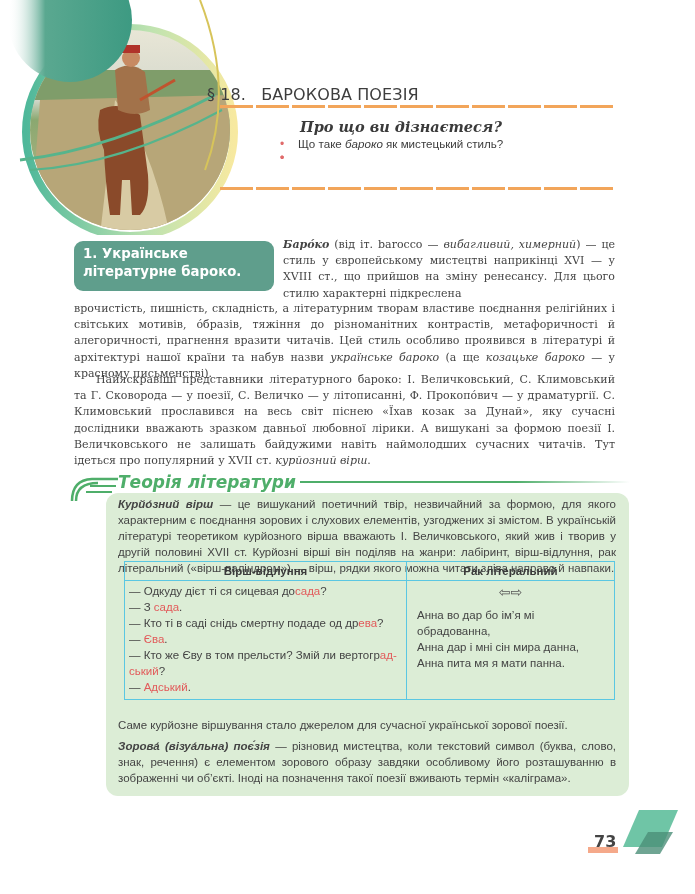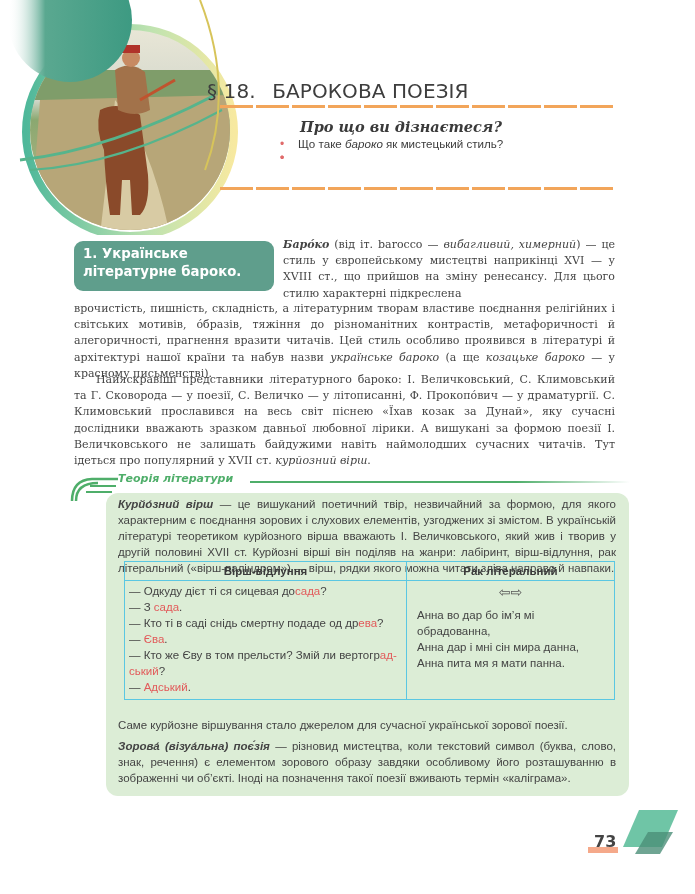--- a/index.html
+++ b/index.html
@@ -4,42 +4,42 @@
 <style>
   html, body { margin: 0; padding: 0; background: #ffffff; }
   body { width: 695px; height: 894px; position: relative; overflow: hidden; font-family: "DejaVu Serif", serif; color: #3a3a3a; }
 
   
   #hero { position: absolute; left: 0; top: 0; width: 240px; height: 235px; }
   .dash-line { position: absolute; height: 3px; background: repeating-linear-gradient(to right, #f2a55a 0 33px, transparent 33px 36px); }
   #dash-top { left: 220px; top: 105px; width: 396px; }
   #dash-bottom { left: 220px; top: 187px; width: 396px; }
 
-  #section-title { position: absolute; left: 207px; top: 79px; font-family: "DejaVu Sans", sans-serif; font-size: 20px; color: #3d3d3d; letter-spacing: 0.1px; white-space: nowrap; }
+  #section-title { position: absolute; left: 207px; top: 85px; font-family: "DejaVu Sans", sans-serif; font-size: 16px; color: #3d3d3d; letter-spacing: 0.1px; white-space: nowrap; }
   #section-title .num { margin-right: 10px; }
 
   #learn-title { position: absolute; left: 300px; top: 118px; font-family: "DejaVu Serif", serif; font-weight: bold; font-style: italic; font-size: 14.5px; color: #3a3a3a; }
   #learn-list { position: absolute; left: 278px; top: 137px; margin: 0; padding: 0; list-style: none; font-family: "Liberation Sans", sans-serif; font-size: 11.6px; color: #3d3d3d; line-height: 14.2px; }
   #learn-list li { position: relative; padding-left: 20px; white-space: nowrap; }
   #learn-list li .bullet { position: absolute; left: 2px; top: 0; color: #e06a6a; font-size: 12px; }
 
   
   #sub-badge { position: absolute; left: 74px; top: 241px; width: 200px; height: 50px; background: #5f9e8c; border-radius: 9px; color: #ffffff; font-family: "DejaVu Sans", sans-serif; font-weight: bold; font-size: 13.3px; line-height: 18px; padding: 4px 8px 0 9px; box-sizing: border-box; }
 
   
   .body-text { position: absolute; font-family: "DejaVu Serif", serif; font-size: 11px; color: #444; line-height: 16.2px; text-align: justify; }
   #para1-top { left: 283px; top: 237px; width: 332px; }
   #para1-bottom { left: 74px; top: 301px; width: 541px; }
   #para2 { left: 74px; top: 372px; width: 541px; text-indent: 22px; }
   .i { font-style: italic; margin-top: 8px; }
   .b { font-weight: bold; }
 
   
   #theory-header { position: absolute; left: 68px; top: 471px; width: 560px; height: 30px; }
-  #theory-title { position: absolute; left: 118px; top: 472px; font-family: "DejaVu Sans", sans-serif; font-weight: bold; font-style: italic; font-size: 11px; color: #4fae6a; background: #fff; padding-right: 4px; }
+  #theory-title { position: absolute; left: 118px; top: 472px; font-family: "DejaVu Sans", sans-serif; font-weight: bold; font-style: italic; font-size: 17px; color: #4fae6a; background: #fff; padding-right: 4px; }
   #theory-line { position: absolute; left: 250px; top: 481px; width: 380px; height: 2px; background: linear-gradient(to right, #4fae6a 0%, #4fae6a 70%, rgba(79,174,106,0) 100%); }
   #theory-box { position: absolute; left: 106px; top: 493px; width: 523px; height: 303px; background: #dcedd6; border-radius: 12px; }
   .tb-text { position: absolute; left: 118px; width: 498px; font-family: "Liberation Sans", sans-serif; font-size: 11.5px; color: #444; line-height: 16px; text-align: justify; }
   #tb-def1 { top: 496px; }
   #tb-note { top: 717px; }
   #tb-def2 { top: 738px; }
 
   
   #poem-table { position: absolute; left: 124px; top: 561px; width: 491px; border-collapse: collapse; font-family: "Liberation Sans", sans-serif; font-size: 11.5px; color: #444; }
   #poem-table th, #poem-table td { border: 1px solid #5bc7e2; }

